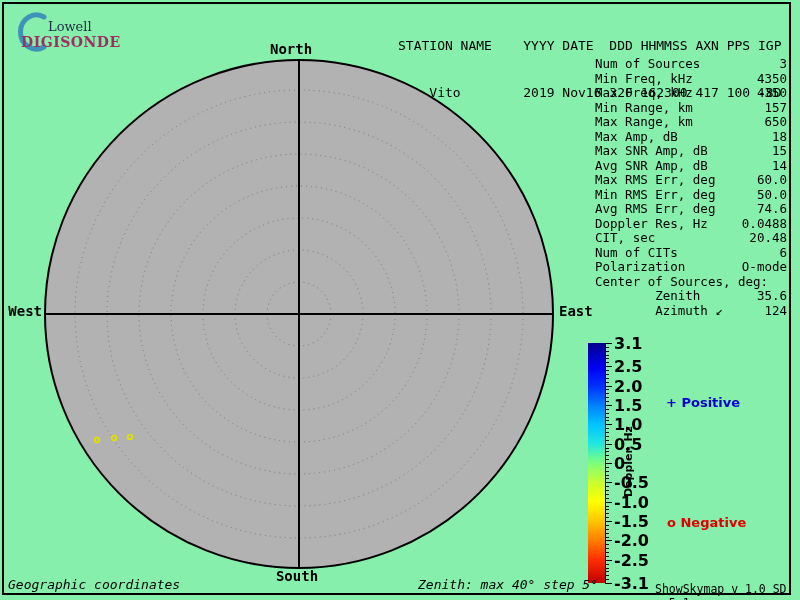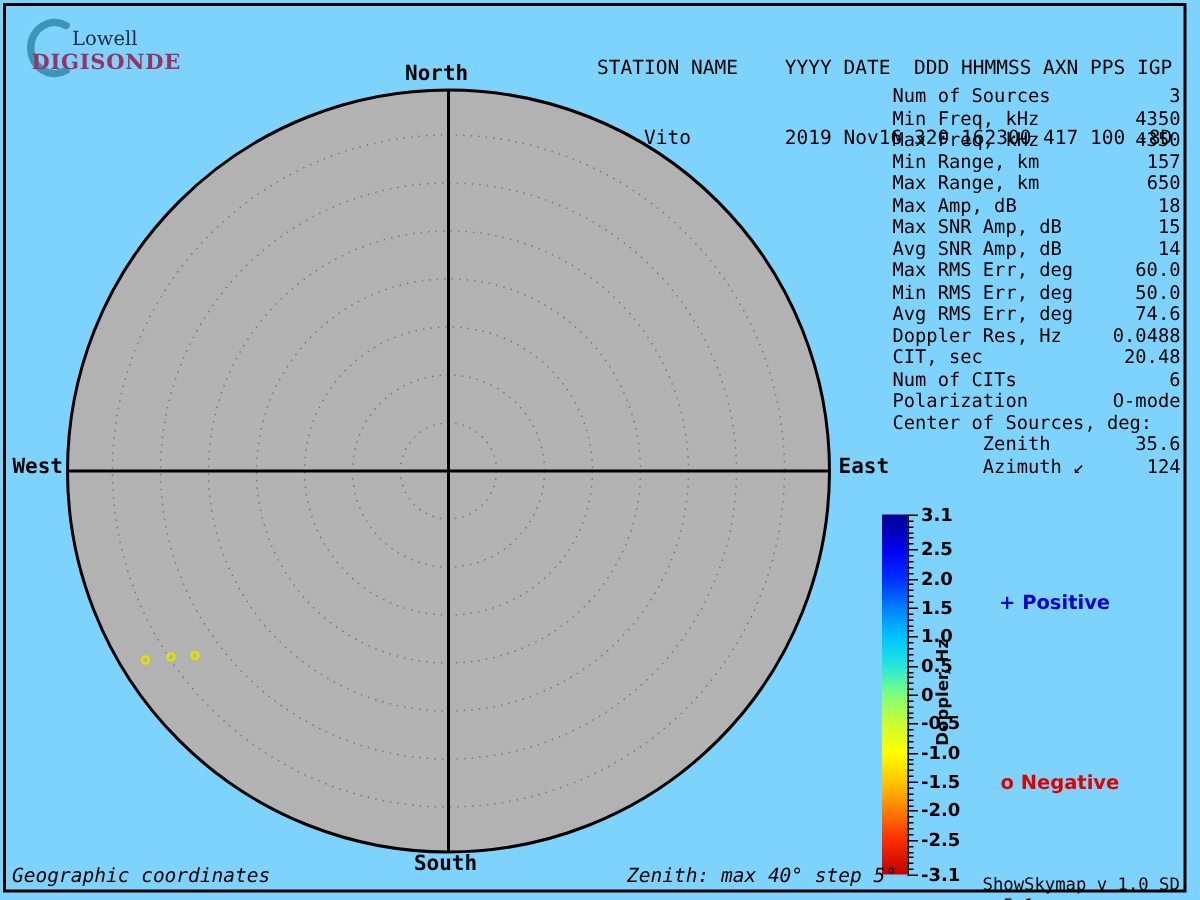--- a/index.html
+++ b/index.html
@@ -1,16 +1,16 @@
 <!DOCTYPE html>
 <html><head>
 <meta charset="utf-8">
 <style>
   html,body{margin:0;padding:0;background:#ffffff;}
-  #page{position:relative;width:800px;height:600px;background:#7dd3fc;
+  #page{position:relative;width:800px;height:600px;background:#86efac;
         font-family:"DejaVu Sans Mono", monospace;color:#000;overflow:hidden;}
   #frame{position:absolute;left:2px;top:2px;width:789px;height:593px;
          border:2px solid #000;box-sizing:border-box;}
   
   #logo{position:absolute;left:10px;top:8px;width:140px;height:46px;}
   #logo-arc{position:absolute;left:4px;top:3px;}
   #logo-top{position:absolute;left:38px;top:11px;font-family:"DejaVu Serif",serif;
             font-size:13px;color:#1c2b45;}
   #logo-bottom{position:absolute;left:11px;top:26px;font-family:"DejaVu Serif",serif;
             font-size:14px;font-weight:bold;color:#9c3060;letter-spacing:0.5px;}
@@ -27,21 +27,21 @@
   
   #stats{position:absolute;left:595px;top:57px;width:192px;font-size:12.5px;
          line-height:14.5px;}
   .stat-row{display:flex;justify-content:space-between;white-space:pre;}
   
   #colorbar{position:absolute;left:588px;top:343px;width:17px;height:240px;}
   #colorbar-axis{position:absolute;left:605px;top:343px;width:1px;height:240px;background:#000;}
   #colorbar-ticks{position:absolute;left:605px;top:343px;width:60px;height:240px;}
   .cb-tick{position:absolute;height:1px;background:#000;left:0;}
   .cb-label{position:absolute;left:9px;transform:translateY(-50%);
-            font-family:"DejaVu Sans",sans-serif;font-weight:bold;font-size:12px;}
+            font-family:"DejaVu Sans",sans-serif;font-weight:bold;font-size:16px;}
   #colorbar-title{position:absolute;left:622px;top:426px;
                   writing-mode:vertical-rl;transform:rotate(180deg);
                   font-family:"DejaVu Sans",sans-serif;font-weight:bold;font-size:11px;}
   
   .legend{position:absolute;font-family:"DejaVu Sans",sans-serif;
           font-weight:bold;font-size:13px;}
   #legend-positive{left:666px;top:395px;}
   #legend-negative{left:667px;top:515px;}
   
   .footer-italic{position:absolute;font-style:italic;font-size:13px;}

